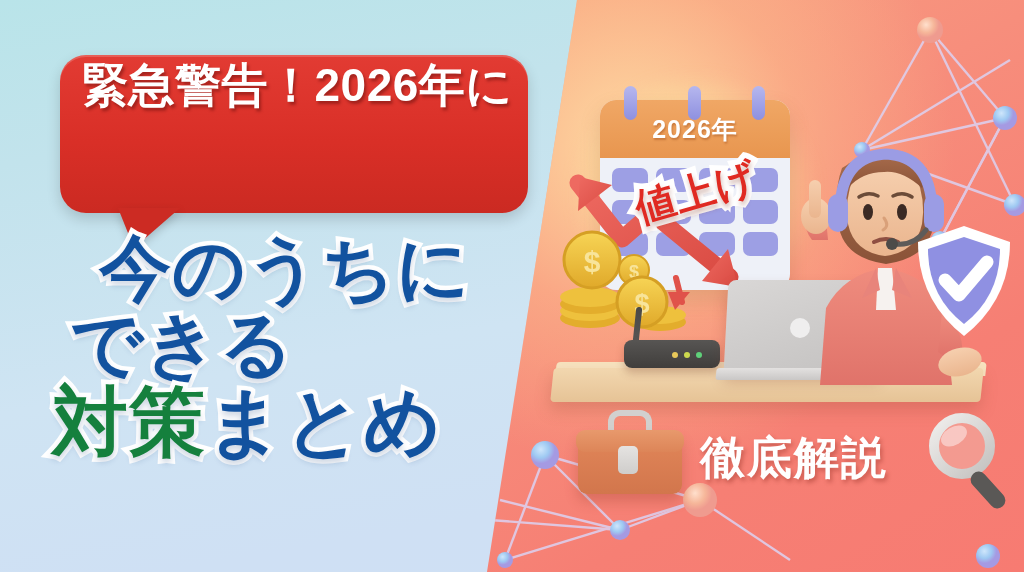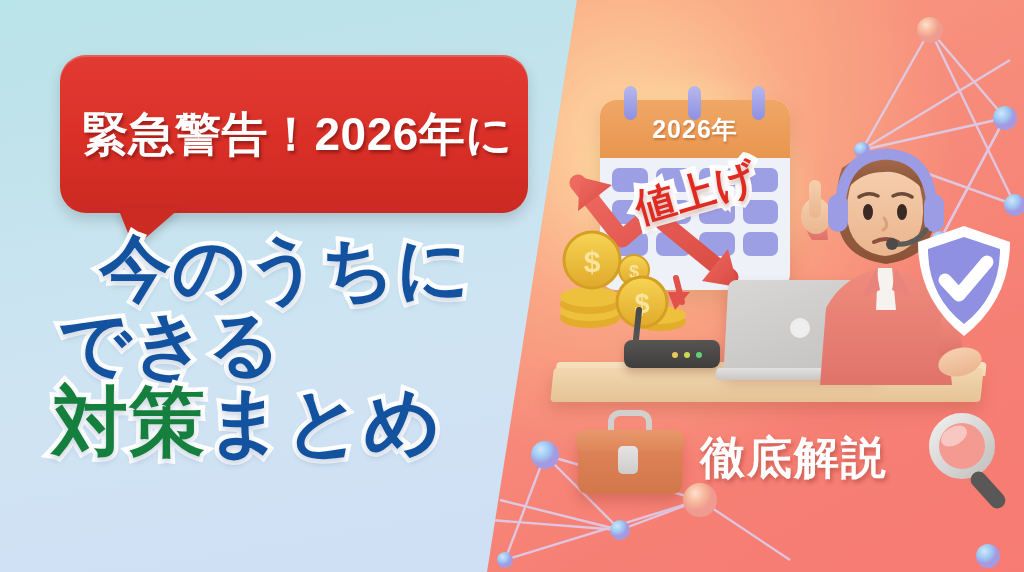--- a/index.html
+++ b/index.html
@@ -31,21 +31,21 @@
 
   
   .net{ position:absolute; inset:0; pointer-events:none; }
 
   
   .bubble{
     position:absolute; left:60px; top:55px; width:468px; height:158px;
     background:linear-gradient(180deg,#e23b33 0%,#d92f27 55%,#cb2a22 100%);
     border-radius:26px;
     box-shadow:0 6px 14px rgba(0,0,0,.16), inset 0 2px 0 rgba(255,255,255,.18);
-    display:flex; flex-direction:column; justify-content:center;
+    display:flex; flex-direction:column; justify-content:flex-start;
     padding:6px 0 6px 22px;
   }
   .bubble-line{
     color:#fff; font-weight:bold; letter-spacing:.5px; line-height:1.06;
     font-size:46px;
     text-shadow:2px 3px 3px rgba(90,12,8,.45);
     white-space:nowrap;
   }
   .bubble-tail{
     position:absolute; left:118px; top:208px; width:0; height:0;
@@ -62,21 +62,21 @@
   .hl{
     font-weight:bold; line-height:1.0; letter-spacing:1px;
     color:#12529f;
     font-size:74px;
     -webkit-text-stroke:9px #ffffff;
     paint-order:stroke fill;
     text-shadow:0 4px 6px rgba(20,60,120,.22);
     white-space:nowrap;
   }
   .hl.l1{ font-size:72px; margin-left:8px;text-align:center; }
-  .hl.l2{ font-size:72px; margin-left:12px; margin-top:4px; }
+  .hl.l2{ font-size:72px; margin-left:24px; margin-top:4px; }
   .hl.l3{ font-size:76px; margin-left:6px; margin-top:4px; }
   .hl .red{ color:#15803d; }
 
   
   .cal-glow{
     position:absolute; left:575px; top:75px; width:240px; height:235px;
     border-radius:40px;
     background:radial-gradient(ellipse at 50% 50%, rgba(255,246,190,.95) 0%, rgba(255,232,160,.55) 45%, rgba(255,220,160,0) 72%);
     filter:blur(8px);
   }

